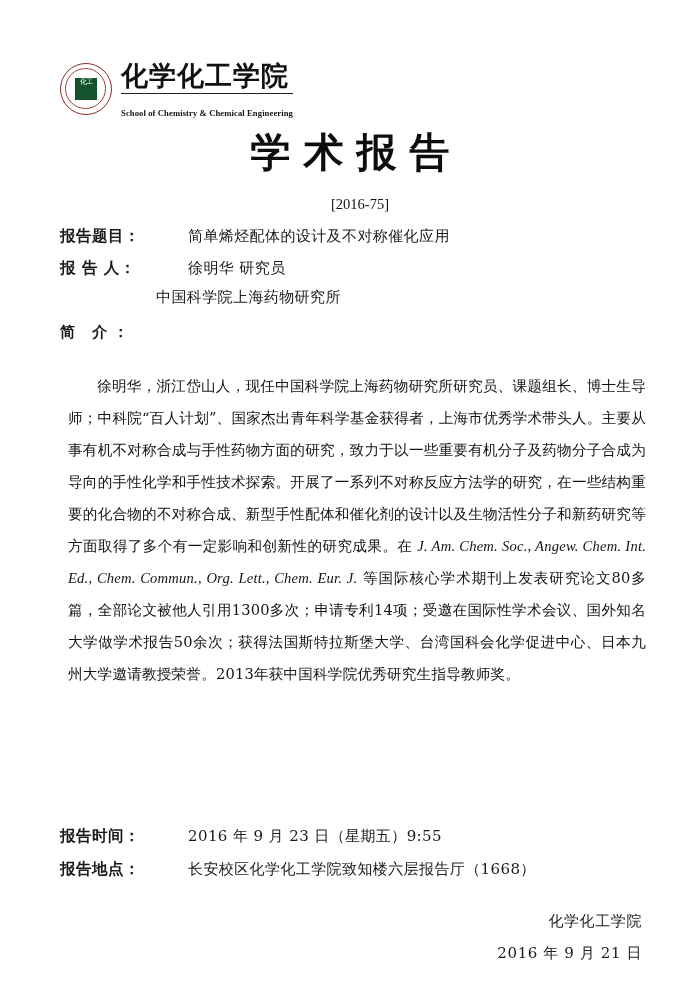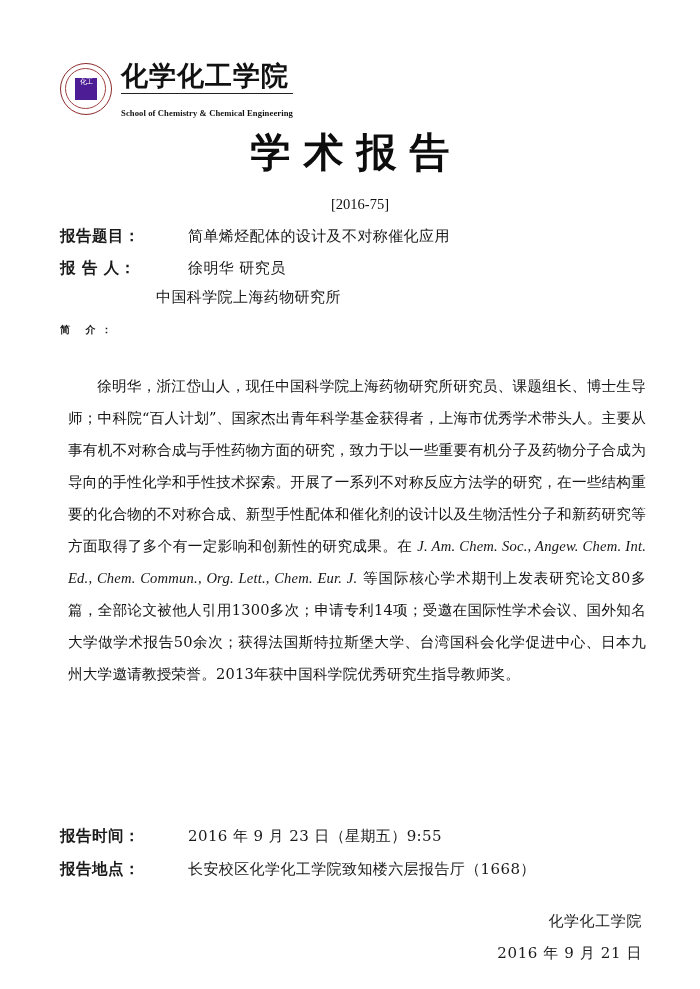--- a/index.html
+++ b/index.html
@@ -50,21 +50,21 @@
     width: 39px; height: 39px;
     border-radius: 50%;
     border: 0.8px solid #a14040;
   }
   .seal-inner {
     position: absolute;
     left: 14px;
     top: 14px;
     width: 22px;
     height: 22px;
-    background: #4c1d95;
+    background: #14532d;
     color: #fff;
     font-size: 7px;
     line-height: 8px;
     text-align: center;
     letter-spacing: -1px;
     padding: 0;
     box-sizing: border-box;
     font-family: "DejaVu Serif", serif;
     overflow: hidden;
   }
@@ -151,21 +151,21 @@
   .sub-row {
     margin-left: 96px;
     margin-top: -2px;
     margin-bottom: 12px;
     font-size: 15px;
     letter-spacing: 0.4px;
   }
 
   .intro-label {
     font-weight: bold;
-    font-size: 10px;
+    font-size: 15px;
     letter-spacing: 6px;
     margin-top: 16px;
     margin-bottom: 8px;
   }
 
   
   .bio {
     position: absolute;
     left: 68px;
     right: 54px;

